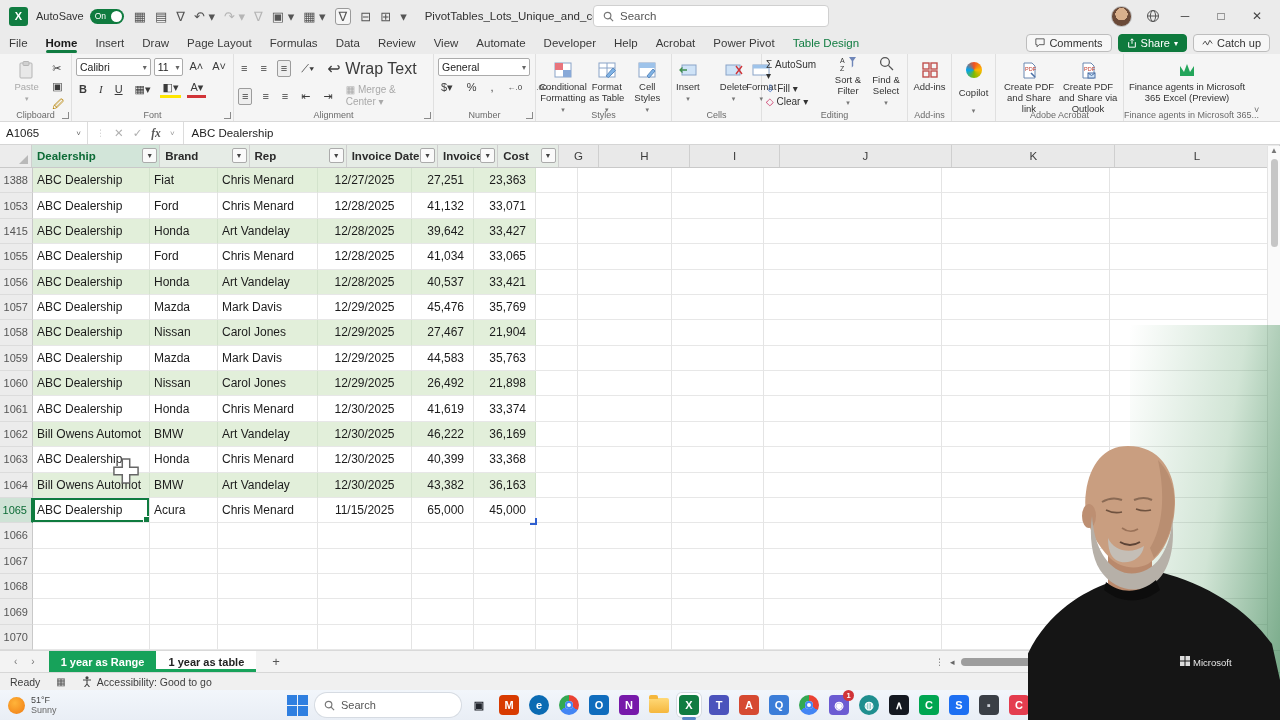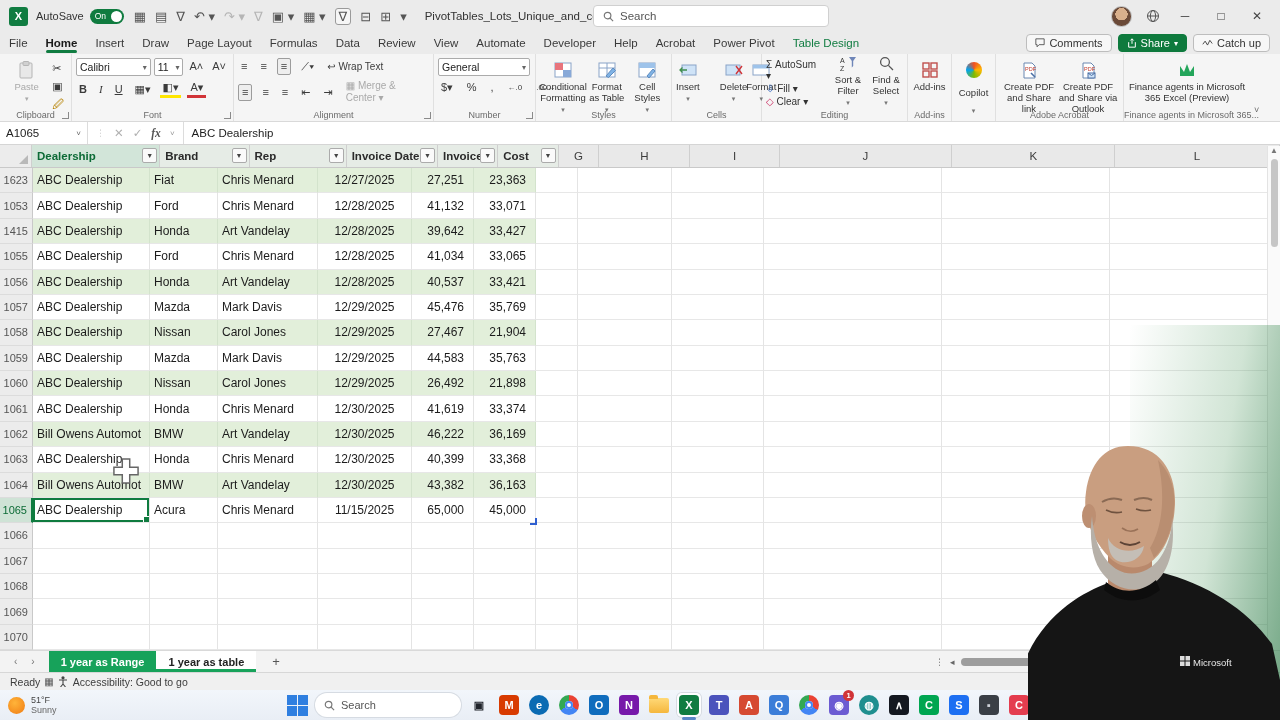--- a/index.html
+++ b/index.html
@@ -93,21 +93,21 @@
   .stab { height:100%; display:flex; align-items:center; padding:0 12px; position:relative; color:#222; }
   .stab.colored { background:#17a25a; color:#fff; font-weight:bold; }
   .stab.active { background:#fff; font-weight:bold; }
   .stab.active::after { content:""; position:absolute; left:0; right:0; bottom:0; height:3px; background:#17a25a; }
   .addtab { padding:0 16px; color:#555; font-size:13px; }
   .hscroll { position:absolute; left:935px; top:6px; display:flex; align-items:center; gap:6px; color:#666; font-size:9px; }
   .hthumb { width:108px; height:8px; border-radius:4px; background:#9d9d9d; }
 
   
   #statusbar { left:0; top:672px; width:1280px; height:18px; background:#f0f0f0; border-top:1px solid #d7d7d7;
-               display:flex; align-items:center; gap:4px; font-size:10.5px; color:#3d3d3d; padding-left:10px; }
+               display:flex; align-items:center; gap:16px; font-size:10.5px; color:#3d3d3d; padding-left:10px; }
   .sb-ic { font-size:10px; color:#555; }
 
   
   #taskbar { left:0; top:690px; width:1280px; height:30px; background:linear-gradient(#f2f6fb,#e9eef5); display:flex; align-items:center; }
   .weather { display:flex; align-items:center; gap:6px; padding-left:8px; width:120px; }
   .sun { width:17px; height:17px; border-radius:50%; background:radial-gradient(circle at 40% 35%, #ffb43a, #f07b12); }
   .wtxt { font-size:9px; color:#444; line-height:1.15; }
   .tk-icons { position:absolute; left:285px; top:3px; display:flex; align-items:center; gap:6px; }
   .tk { width:24px; height:24px; border-radius:5px; display:flex; align-items:center; justify-content:center;
         font-size:12px; font-weight:bold; position:relative; }
@@ -271,21 +271,21 @@
       <span class="launcher"></span>
     </div>
 
     <div class="rgroup" style="width:200px;">
       <div style="display:flex;flex-direction:column;gap:4px;width:100%;">
         <div class="rrow" style="gap:7px;">
           <span class="smicon">≡</span>
           <span class="smicon">≡</span>
           <span class="smicon" style="border:1px solid #9c9c9c;border-radius:2px;background:#eee;">≡</span>
           <span class="smicon">⟋▾</span>
-          <span class="smicon" style="font-size:10px;">↩ <span>Wrap Text</span></span>
+          <span class="smicon" style="font-size:16px;">↩ <span>Wrap Text</span></span>
         </div>
         <div class="rrow" style="gap:7px;">
           <span class="smicon" style="border:1px solid #9c9c9c;border-radius:2px;background:#eee;">≡</span>
           <span class="smicon">≡</span>
           <span class="smicon">≡</span>
           <span class="smicon">⇤</span>
           <span class="smicon">⇥</span>
           <span class="smicon gray" style="font-size:10px;">▦ <span>Merge &amp; Center</span> ▾</span>
         </div>
       </div>
@@ -535,21 +535,21 @@
       </div>
       <div class="hcell letter" style="width: 168px;">
         <span>K</span>
       </div>
       <div class="hcell letter" style="width: 170px;">
         <span>L</span>
       </div>
     </div>
   <div id="gridbody" class="abs">
       <div class="grow">
-        <div class="rowhdr">1623</div>
+        <div class="rowhdr">1388</div>
         <div class="gcell band" style="width: 117px;">ABC Dealership</div>
         <div class="gcell band" style="width: 68px;">Fiat</div>
         <div class="gcell band" style="width: 100px;">Chris Menard</div>
         <div class="gcell band ctr" style="width: 94px;">12/27/2025</div>
         <div class="gcell band num" style="width: 62px;">27,251</div>
         <div class="gcell band num" style="width: 62px;">23,363</div>
         <div class="gcell" style="width: 42px;"></div>
         <div class="gcell" style="width: 94px;"></div>
         <div class="gcell" style="width: 92px;"></div>
         <div class="gcell" style="width: 178px;"></div>

